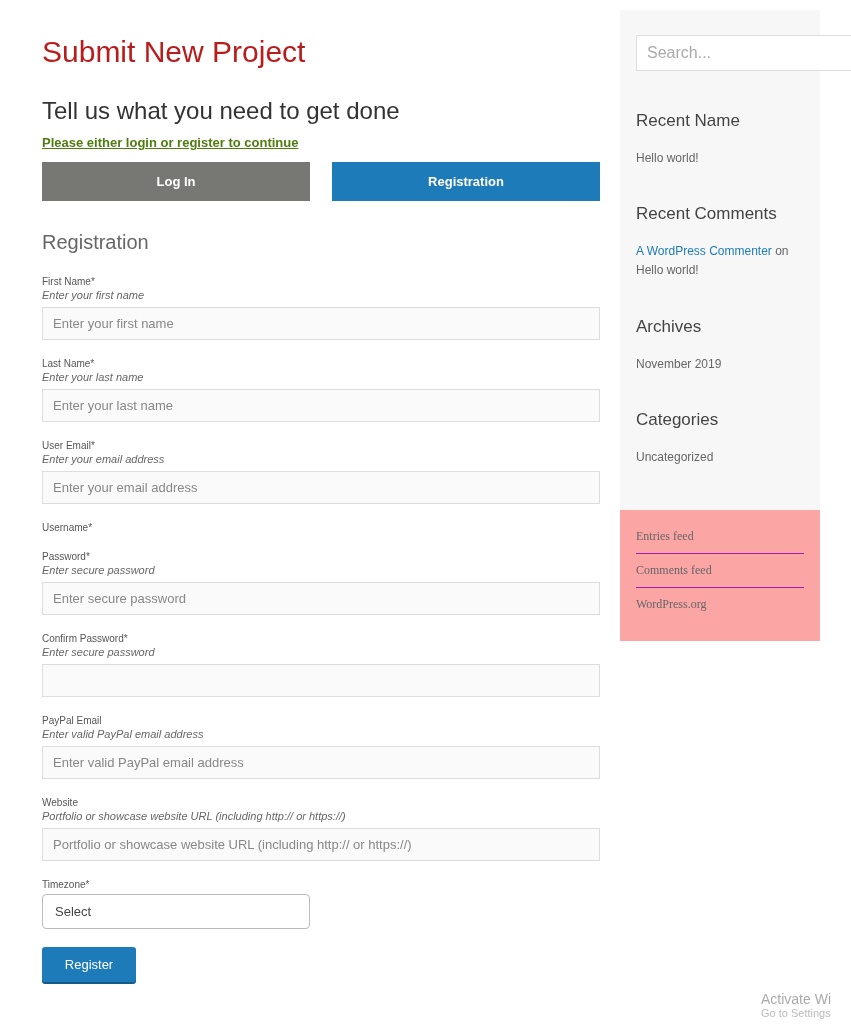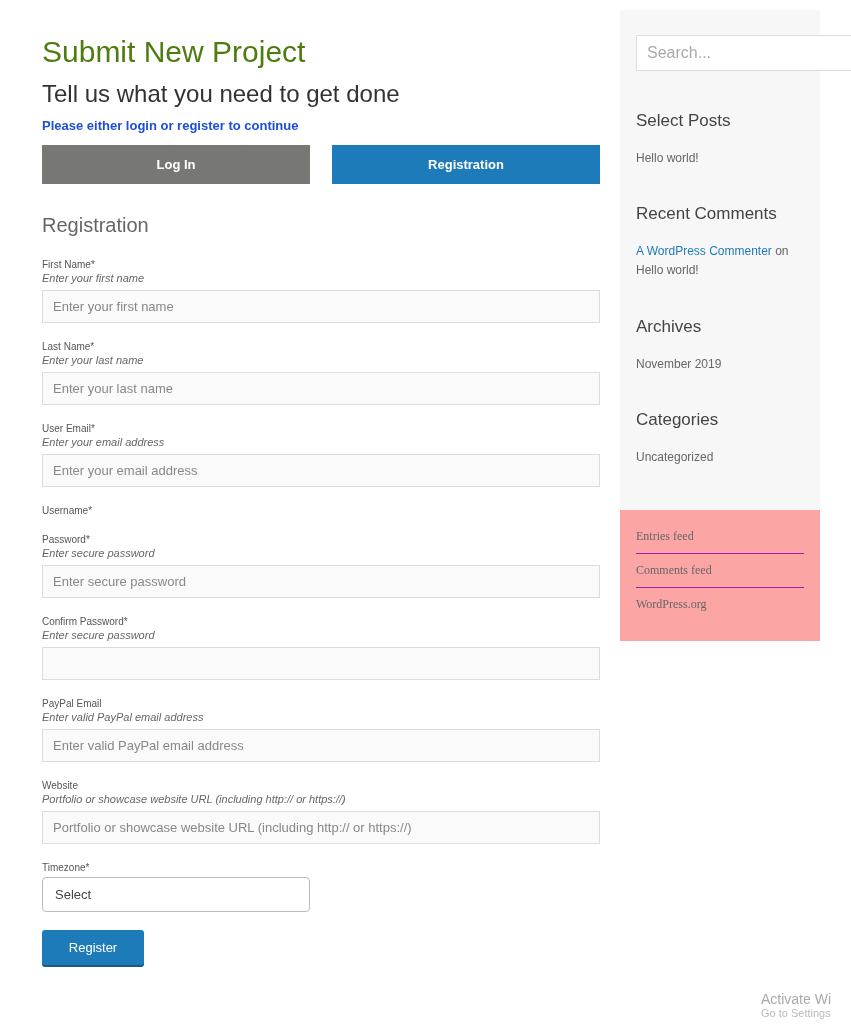--- a/index.html
+++ b/index.html
@@ -1,34 +1,34 @@
 <!DOCTYPE html>
 <html><head>
   <meta charset="utf-8">
   <style>
     * { margin: 0; padding: 0; box-sizing: border-box; }
     body { font-family: "Helvetica Neue", Helvetica, Arial, sans-serif; background: #fff; color: #444; width: 851px; }
     .layout { display: flex; gap: 20px; padding: 0 0 20px 0; align-items: flex-start; }
     .main { flex: 1; padding: 35px 0 0 42px; max-width: 600px; }
     .sidebar { width: 200px; background: #f7f7f7; padding: 25px 16px 20px 16px; margin-top: 10px; min-height: 500px; }
-    .page-title { font-size: 30px; font-weight: 400; color: #4d7c0f; margin-bottom: 11px; }
+    .page-title { font-size: 30px; font-weight: 400; color: #b91c1c; margin-bottom: 28px; }
     .sub-title { font-size: 24px; font-weight: 400; color: #333; margin-bottom: 10px; }
-    .instruction { font-size: 13px; font-weight: 600; color: #1d4ed8; margin-bottom: 12px; }
+    .instruction { font-size: 13px; font-weight: 600; color: #4d7c0f; margin-bottom: 12px; text-decoration: underline; }
     .tabs { display: flex; gap: 22px; margin-bottom: 30px; }
     .tab { flex: 1; text-align: center; padding: 12px 0; font-size: 13px; font-weight: 600; cursor: pointer; }
     .tab-login { background: #777873; color: #fff; }
     .tab-reg { background: #1e7bb9; color: #fff; }
     .section-title { font-size: 20px; color: #666; font-weight: 400; margin-bottom: 22px; }
     .field { margin-bottom: 18px; }
     .field-label { font-size: 10px; color: #555; display: block; margin-bottom: 2px; }
     .field-help { font-size: 11px; font-style: italic; color: #666; display: block; margin-bottom: 6px; }
     .text-input { width: 558px; padding: 8px 10px; font-size: 13px; border: 1px solid #ddd; background: #fafafa; color: #888; }
     .text-input::placeholder { color: #888; }
     .select-wrap { width: 268px; padding: 9px 12px; border: 1px solid #bbb; border-radius: 4px; background: #fff; font-size: 13px; color: #444; margin-top: 4px; }
-    .btn { display: inline-block; padding: 10px 0; width: 102px; text-align: center; font-size: 13px; border: none; cursor: pointer; border-radius: 3px; }
+    .btn { display: inline-block; padding: 10px 0; width: 94px; text-align: center; font-size: 13px; border: none; cursor: pointer; border-radius: 3px; }
     .btn-register { background: #1e7bb9; color: #fff; box-shadow: 0 2px 0 #155a88; }
     .btn-stack { margin-bottom: 14px; }
     .search-row { display: flex; margin-bottom: 40px; }
     .search-input { flex: 1; padding: 8px 10px; font-size: 16px; border: 1px solid #ddd; background: #fff; }
     .search-input::placeholder { color: #aaa; }
     .search-btn { width: 34px; background: #f1f1f1; border: 1px solid #ddd; border-left: none; display: flex; align-items: center; justify-content: center; cursor: pointer; }
     .search-btn svg { width: 16px; height: 16px; fill: #888; }
     .widget { margin-bottom: 36px; }
     .widget-title { font-size: 17px; color: #444; font-weight: 400; margin-bottom: 18px; }
     .widget-item { font-size: 12px; color: #666; line-height: 1.6; }
@@ -119,21 +119,21 @@
       <div class="search-row">
         <input class="search-input" type="text" placeholder="Search..." style="">
         <div class="search-btn">
           <svg viewBox="0 0 24 24">
               <path d="M15.5 14h-.79l-.28-.27A6.471 6.471 0 0016 9.5 6.5 6.5 0 109.5 16c1.61 0 3.09-.59 4.23-1.57l.27.28v.79l5 4.99L20.49 19l-4.99-5zm-6 0C7.01 14 5 11.99 5 9.5S7.01 5 9.5 5 14 7.01 14 9.5 11.99 14 9.5 14z"></path>
             </svg>
         </div>
       </div>
 
       <div class="widget">
-        <div class="widget-title">Select Posts</div>
+        <div class="widget-title">Recent Name</div>
         <div class="widget-item">Hello world!</div>
       </div>
 
       <div class="widget">
         <div class="widget-title">Recent Comments</div>
         <div class="widget-item">
           <a>A WordPress Commenter</a><span> on Hello world!</span>
         </div>
       </div>
 

